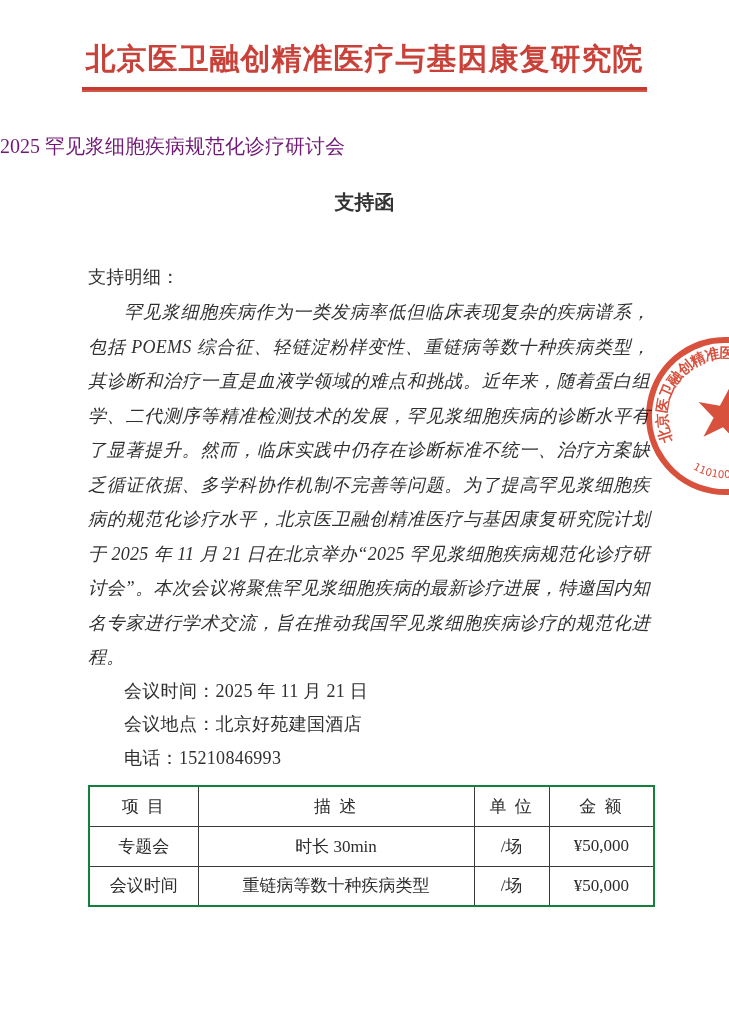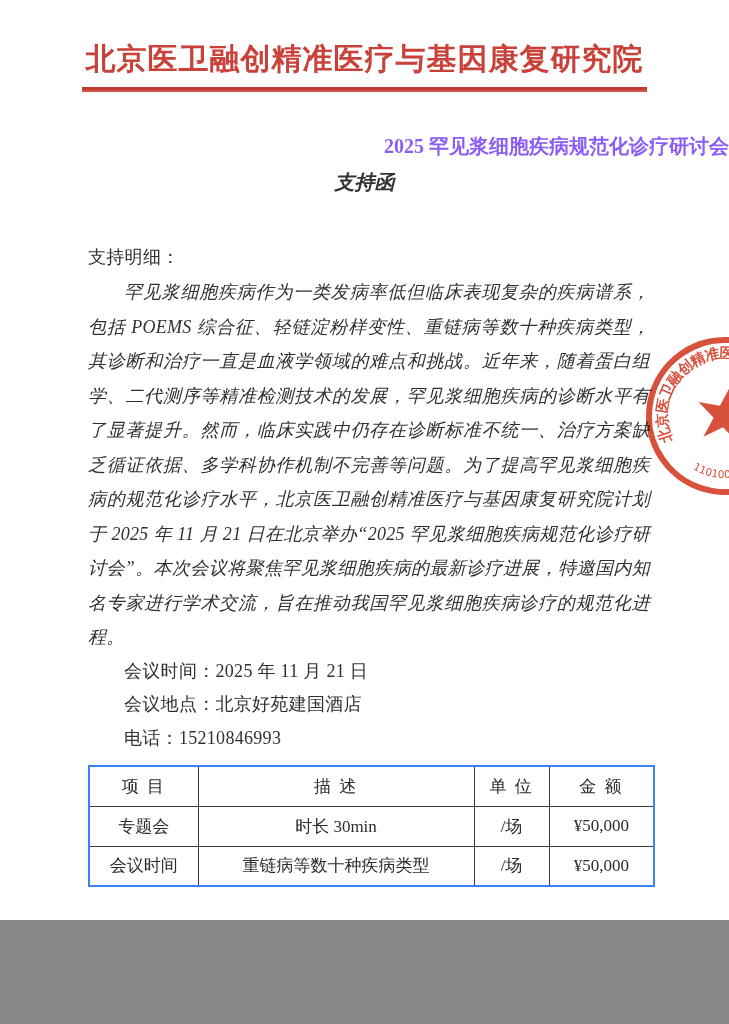--- a/index.html
+++ b/index.html
@@ -1,19 +1,19 @@
 <!DOCTYPE html>
 <html><head>
 <meta charset="utf-8">
 <style>
   * { margin:0; padding:0; box-sizing:border-box; }
   html,body { background:#888; }
   .page {
     position:relative;
-    width:729px; height:920px;
+    width:729px; height:1024px;
     margin:0 auto;
     background:#ffffff;
     overflow:hidden;
     font-family:"Liberation Serif","DejaVu Serif",serif;
     color:#2f2f2f;
   }
   .org-title {
     padding-top:38px;
     text-align:center;
     font-size:30px;
@@ -24,34 +24,33 @@
   }
   .letterhead-rule {
     width:565px;
     height:3px;
     margin:7px auto 0;
     border-top:3px solid #c43a31;
     border-bottom:2px solid #cf574a;
   }
   .doc-title-line1 {
     margin-top:40px;
-    text-align:right;
+    text-align:left;
     font-size:20px;
-    font-weight:bold;
+    font-weight:normal;
     line-height:28px;
-    color:#8b5cf6;
+    color:#701a75;
   }
   .doc-title-line2 {
-    margin-top:8px;
+    margin-top:28px;
     text-align:center;
     font-size:20px;
     font-weight:bold;
     line-height:28px;
     color:#333;
-    font-style:italic;
   }
   .body-block {
     margin:44px 79px 0 88px; 
     font-size:18px;
     letter-spacing:0.3px;
     color:#303030;
   }
   .salutation { line-height:35px; }
   .main-paragraph {
     text-indent:2em;
@@ -72,21 +71,21 @@
   }
   .support-table th, .support-table td {
     border:1.5px solid #3a3a3a;
     text-align:center;
     vertical-align:middle;
     height:40px;
     font-weight:normal;
     padding:0 4px;
   }
   .support-table th { letter-spacing:2px; }
-  .support-table { border:2px solid #3b82f6;font-family:Liberation Serif, serif; }
+  .support-table { border:2px solid #15803d;font-family:Liberation Serif, serif; }
   .seal {
     position:absolute;
     left:640px; top:334px;
     mix-blend-mode:multiply;
     opacity:0.93;
     pointer-events:none;
   }
 </style>
 </head>
 <body>

